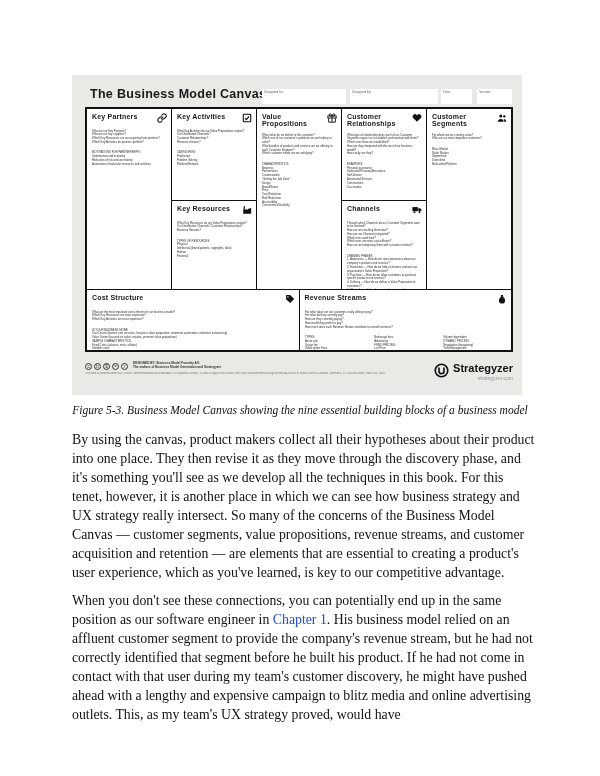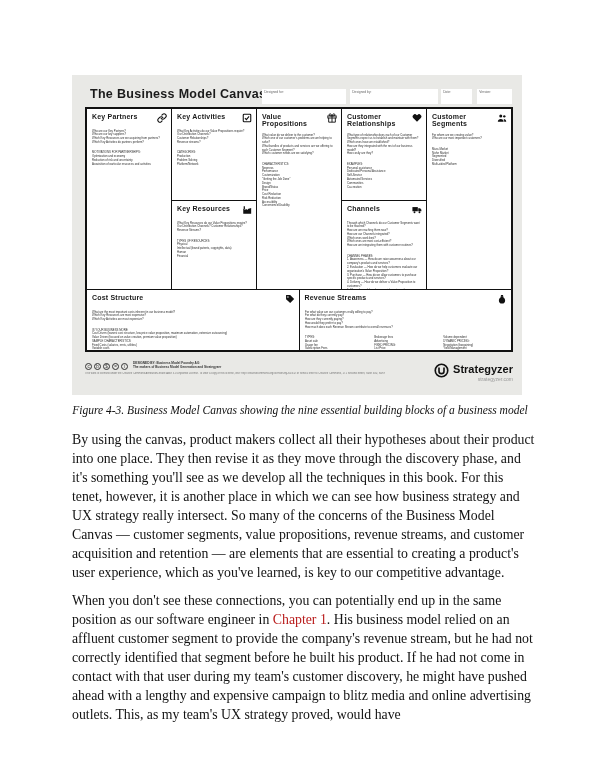--- a/index.html
+++ b/index.html
@@ -80,42 +80,42 @@
   .credits-inner {
     transform: scale(0.45); transform-origin: 0 0; width: 222%;
     font-family: "Liberation Sans", sans-serif; font-size: 7px; line-height: 1.25;
     color: #333; font-weight: bold; white-space: pre-line;
   }
   .legal { overflow: hidden; height: 6px; margin-top: 1px; }
   .legal-inner {
     transform: scale(0.38); transform-origin: 0 0; width: 263%;
     font-family: "Liberation Sans", sans-serif; font-size: 7px; color: #777; white-space: nowrap;
   }
-  .brand { display: flex; align-items: center; gap: 4px; margin-top: 2px; }
+  .brand { display: flex; align-items: flex-start; gap: 4px; margin-top: 2px; }
   .brand-logo svg { width: 15px; height: 15px; }
   .brand-col { display: flex; flex-direction: column; align-items: flex-end; }
   .brand-name {
     font-family: "Liberation Sans", sans-serif; font-weight: bold;
     font-size: 11px; color: #111; line-height: 1;
   }
   .brand-url {
     font-family: "Liberation Sans", sans-serif; font-size: 5px; color: #999; margin-top: 1px;
   }
 
   
   .caption {
     margin: 9px 40px 0 40px; text-align: center;
     font-style: italic; font-size: 11.5px; color: #111;
   }
   .bodytext { margin: 14px 64px 0 68px; }
   .bodytext p {
     margin: 0 0 9px 4px; font-size: 13.8px; line-height: 19px;
     text-align: left; color: #121212;
   }
-  .chapter-link { color: #b91c1c; text-decoration: none; cursor: pointer; }
+  .chapter-link { color: #1d4ed8; text-decoration: none; cursor: pointer; }
 </style>
 </head>
 <body>
 
 <div class="figure">
   <div class="fig-title">The Business Model Canvas</div>
 
   <div class="hdr-box hf1">
     <span class="hdr-label">Designed for:</span>
   </div>
@@ -396,18 +396,18 @@
           </svg>
       </span>
       <span class="brand-col">
         <span class="brand-name">Strategyzer</span>
         <span class="brand-url">strategyzer.com</span>
       </span>
     </div>
   </div>
 </div>
 
-<div class="caption">Figure 4-3. Business Model Canvas showing the nine essential building blocks of a business model</div>
+<div class="caption">Figure 5-3. Business Model Canvas showing the nine essential building blocks of a business model</div>
 
 <div class="bodytext">
   <p>By using the canvas, product makers collect all their hypotheses about their product into one place. They then revise it as they move through the discovery phase, and it's something you'll see as we develop all the techniques in this book. For this tenet, however, it is another place in which we can see how business strategy and UX strategy really intersect. So many of the concerns of the Business Model Canvas — customer segments, value propositions, revenue streams, and customer acquisition and retention — are elements that are essential to creating a product's user experience, which as you've learned, is key to our competitive advantage.</p>
   <p><span>When you don't see these connections, you can potentially end up in the same position as our software engineer in </span><a class="chapter-link">Chapter 1</a><span>. His business model relied on an affluent customer segment to provide the company's revenue stream, but he had not correctly identified that segment before he built his product. If he had not come in contact with that user during my team's customer discovery, he might have pushed ahead with a lengthy and expensive campaign to blitz media and online advertising outlets. This, as my team's UX strategy proved, would have</span></p>
 </div>
 
 </body></html>

